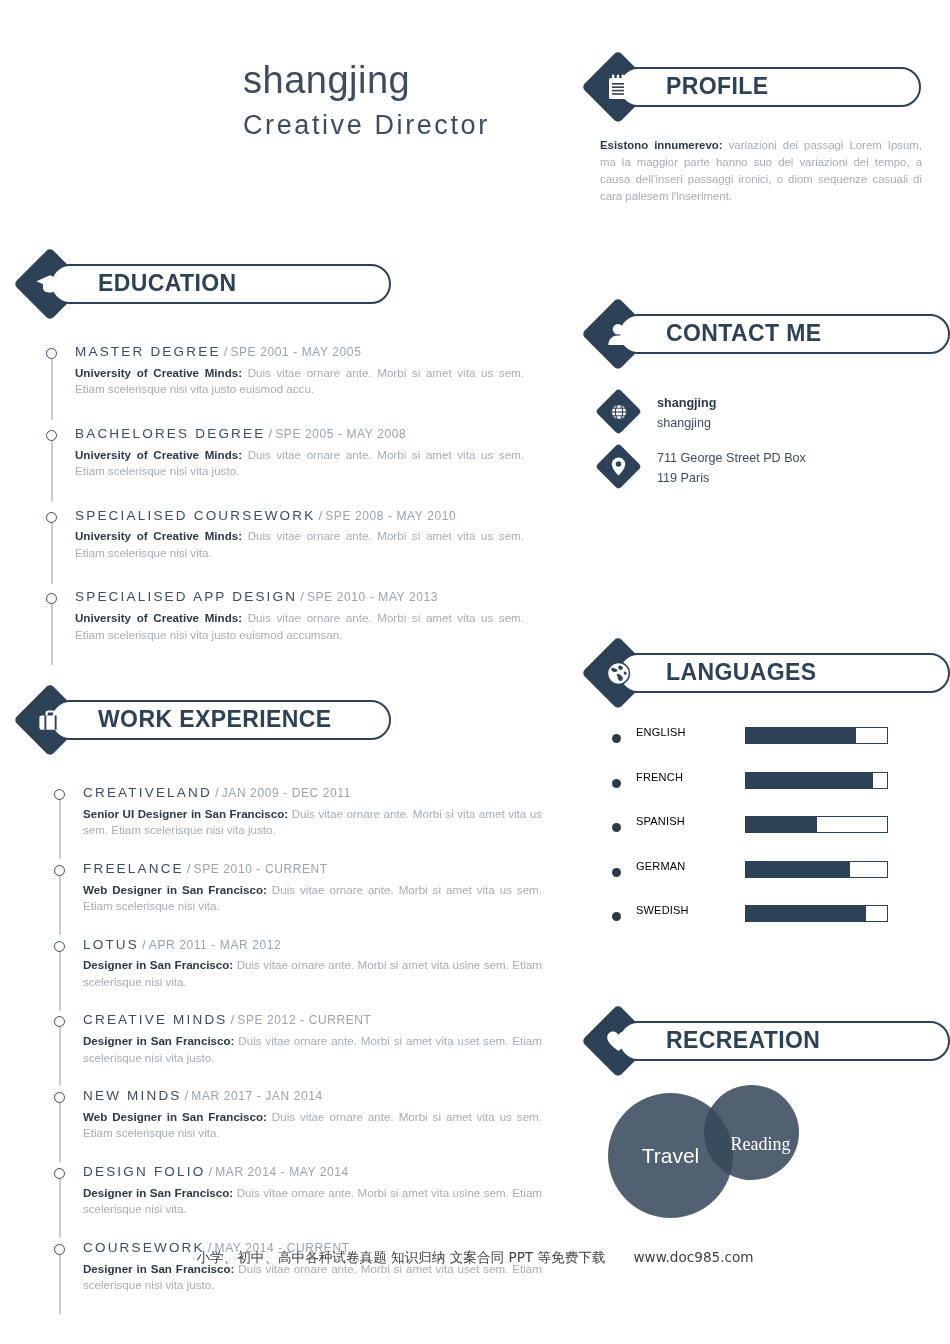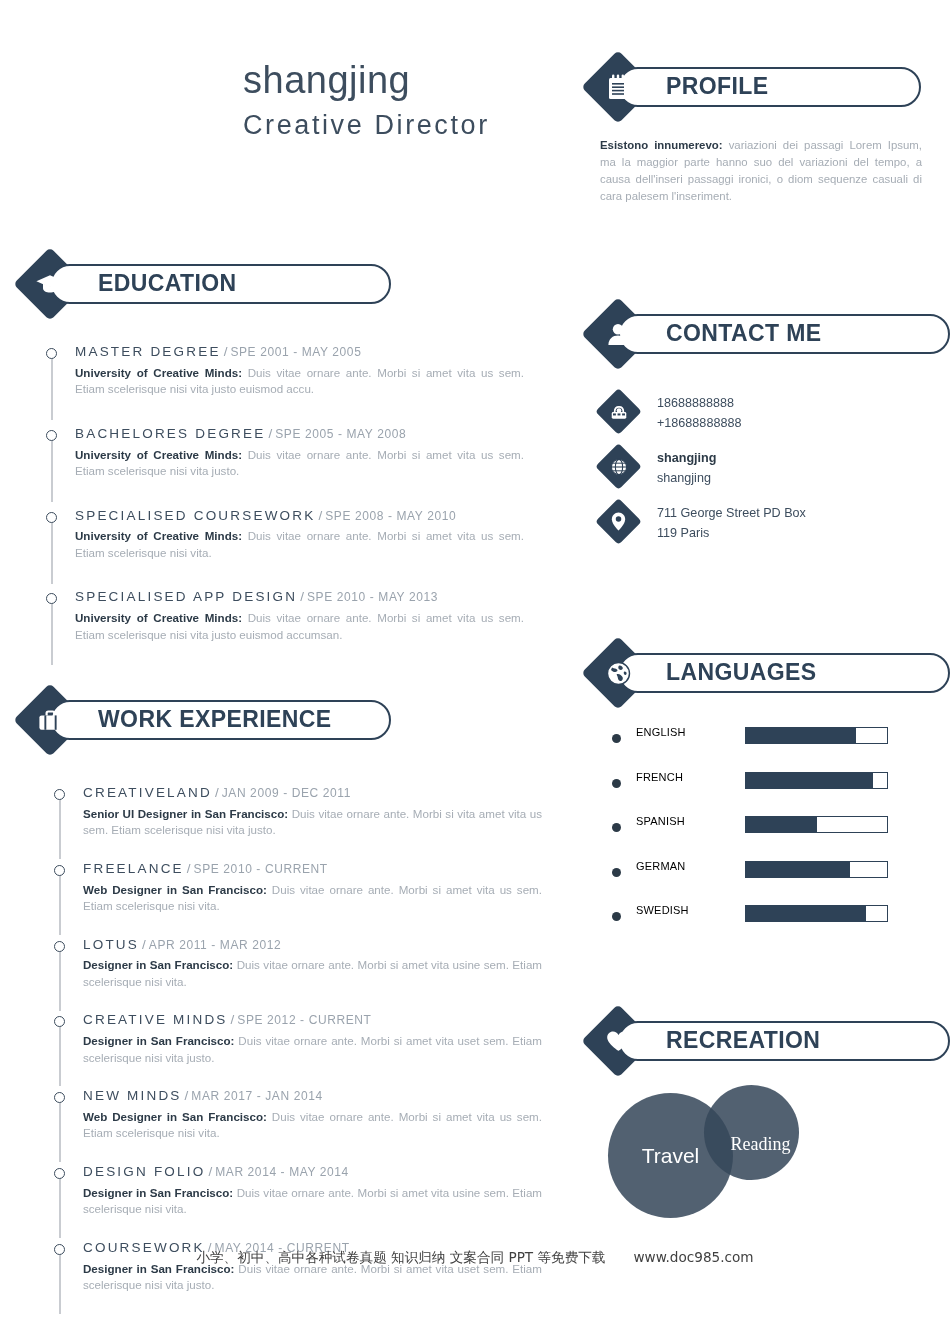--- a/index.html
+++ b/index.html
@@ -365,37 +365,20 @@
     <div class="hdr-pill" style="width:332px;">
       <span class="hdr-label">CONTACT ME</span>
     </div>
   </div>
 
   <div class="contact-list" id="contact-list">
       <div class="contact-row">
         <div class="c-diamond"></div>
         <div class="c-ico">
           <svg width="20" height="20" viewBox="0 0 22 22" fill="none">
-            <rect x="3" y="11" width="16" height="7.4" rx="1.6" fill="#fff"></rect>
-            <path d="M6.2 11 C6.2 7.5 8.3 5.4 11 5.4 C13.7 5.4 15.8 7.5 15.8 11" stroke="#fff" stroke-width="1.9" fill="none"></path>
-            <circle cx="11" cy="9.4" r="2.6" fill="#fff"></circle>
-            <rect x="4.4" y="12.6" width="3.2" height="2.2" fill="#2e4257"></rect>
-            <rect x="9.4" y="12.6" width="3.2" height="2.2" fill="#2e4257"></rect>
-            <rect x="14.4" y="12.6" width="3.2" height="2.2" fill="#2e4257"></rect>
-          </svg>
-        </div>
-        <div class="c-text">
-          <div class="line-plain">18688888888</div>
-          <div class="line-plain">+18688888888</div>
-        </div>
-      </div>
-      <div class="contact-row">
-        <div class="c-diamond"></div>
-        <div class="c-ico">
-          <svg width="20" height="20" viewBox="0 0 22 22" fill="none">
             <circle cx="11" cy="11" r="8.4" fill="#fff"></circle>
             <ellipse cx="11" cy="11" rx="4" ry="8.4" stroke="#2e4257" stroke-width="1.2" fill="none"></ellipse>
             <line x1="2.6" y1="11" x2="19.4" y2="11" stroke="#2e4257" stroke-width="1.2"></line>
             <line x1="4.1" y1="6.8" x2="17.9" y2="6.8" stroke="#2e4257" stroke-width="1.1"></line>
             <line x1="4.1" y1="15.2" x2="17.9" y2="15.2" stroke="#2e4257" stroke-width="1.1"></line>
             <circle cx="11" cy="11" r="8.4" stroke="#2e4257" stroke-width="1.2" fill="none"></circle>
           </svg>
         </div>
         <div class="c-text">
           <div class="line-strong">shangjing</div>

